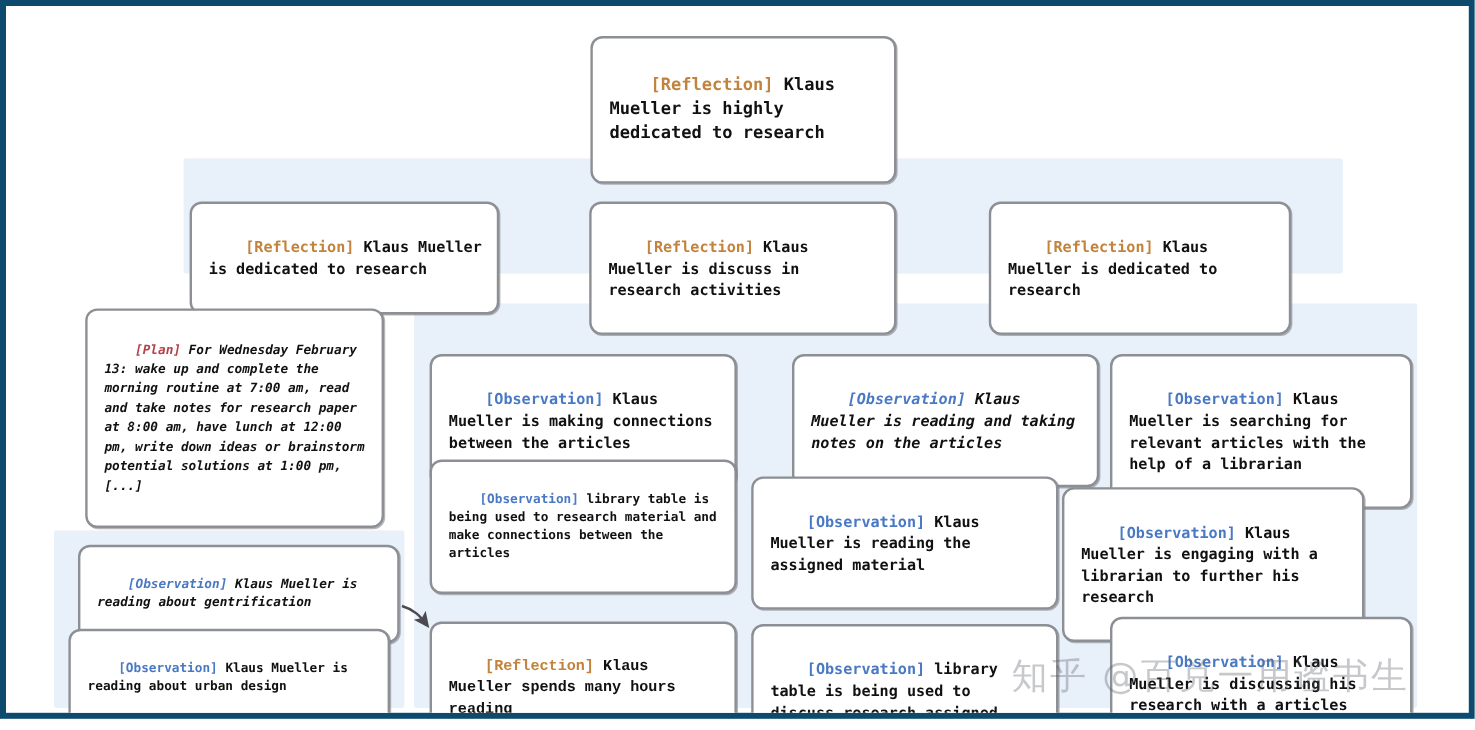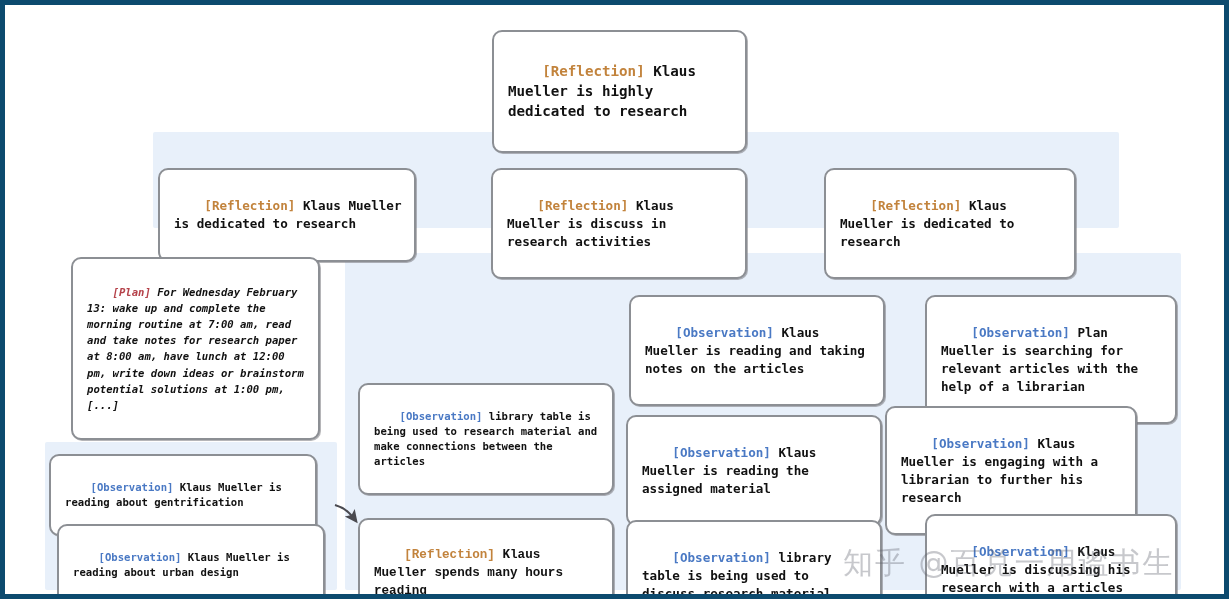--- a/index.html
+++ b/index.html
@@ -103,46 +103,49 @@
   </div>
 
   <div class="node fs13" style="left:819px; top:137px; width:252px;">
     <span class="tag tag-reflection">[Reflection]</span><span> Klaus Mueller is dedicated to research</span>
   </div>
 
   <div class="node fs11" style="left:66px; top:252px; width:249px; line-height:1.52;font-style:italic;">
     <span class="tag tag-plan">[Plan]</span><span> For Wednesday February 13: wake up and complete the morning routine at 7:00 am, read and take notes for research paper at 8:00 am, have lunch at 12:00 pm, write down ideas or brainstorm potential solutions at 1:00 pm, [...]</span>
   </div>
 
-  <div class="node fs11" style="left:44px; top:449px; width:268px;">
+  <div class="node fs11" style="left:60px; top:449px; width:268px;font-style:italic;">
     <span class="tag tag-observation">[Observation]</span><span> Klaus Mueller is reading about gentrification</span>
   </div>
   <div class="node fs11" style="left:52px; top:519px; width:268px;">
     <span class="tag tag-observation">[Observation]</span><span> Klaus Mueller is reading about urban design</span>
   </div>
 
+  <div class="node fs13" style="left:353px; top:264px; width:256px;">
+    <span class="tag tag-observation">[Observation]</span><span> Klaus Mueller is making connections between the articles</span>
+  </div>
   <div class="node fs11" style="left:353px; top:378px; width:256px;">
     <span class="tag tag-observation">[Observation]</span><span> library table is being used to research material and make connections between the articles</span>
   </div>
   <div class="node fs13" style="left:353px; top:487px; width:256px;font-family:Liberation Mono, monospace;">
     <span class="tag tag-reflection">[Reflection]</span><span> Klaus Mueller spends many hours reading</span>
   </div>
 
-  <div class="node fs13" style="left:624px; top:264px; width:256px;">
+  <div class="node fs13" style="left:655px; top:264px; width:256px;font-style:italic;">
     <span class="tag tag-observation">[Observation]</span><span> Klaus Mueller is reading and taking notes on the articles</span>
   </div>
-  <div class="node fs13" style="left:621px; top:384px; width:256px;">
+  <div class="node fs13" style="left:621px; top:366px; width:256px;">
     <span class="tag tag-observation">[Observation]</span><span> Klaus Mueller is reading the assigned material</span>
   </div>
   <div class="node fs13" style="left:621px; top:489px; width:256px;">
-    <span class="tag tag-observation">[Observation]</span><span> library table is being used to discuss research material</span>
+    <span class="tag tag-observation">[Observation]</span><span> library table is being used to discuss research assigned</span>
   </div>
 
   <div class="node fs13" style="left:920px; top:264px; width:252px;">
-    <span class="tag tag-observation">[Observation]</span><span> Plan Mueller is searching for relevant articles with the help of a librarian</span>
+    <span class="tag tag-observation">[Observation]</span><span> Klaus Mueller is searching for relevant articles with the help of a librarian</span>
   </div>
   <div class="node fs13" style="left:880px; top:375px; width:252px;">
     <span class="tag tag-observation">[Observation]</span><span> Klaus Mueller is engaging with a librarian to further his research</span>
   </div>
   <div class="node fs13" style="left:920px; top:483px; width:252px;">
     <span class="tag tag-observation">[Observation]</span><span> Klaus Mueller is discussing his research with a articles</span>
   </div>
 
   <div id="watermark">知乎 @百兑一用谧书生</div>
 

